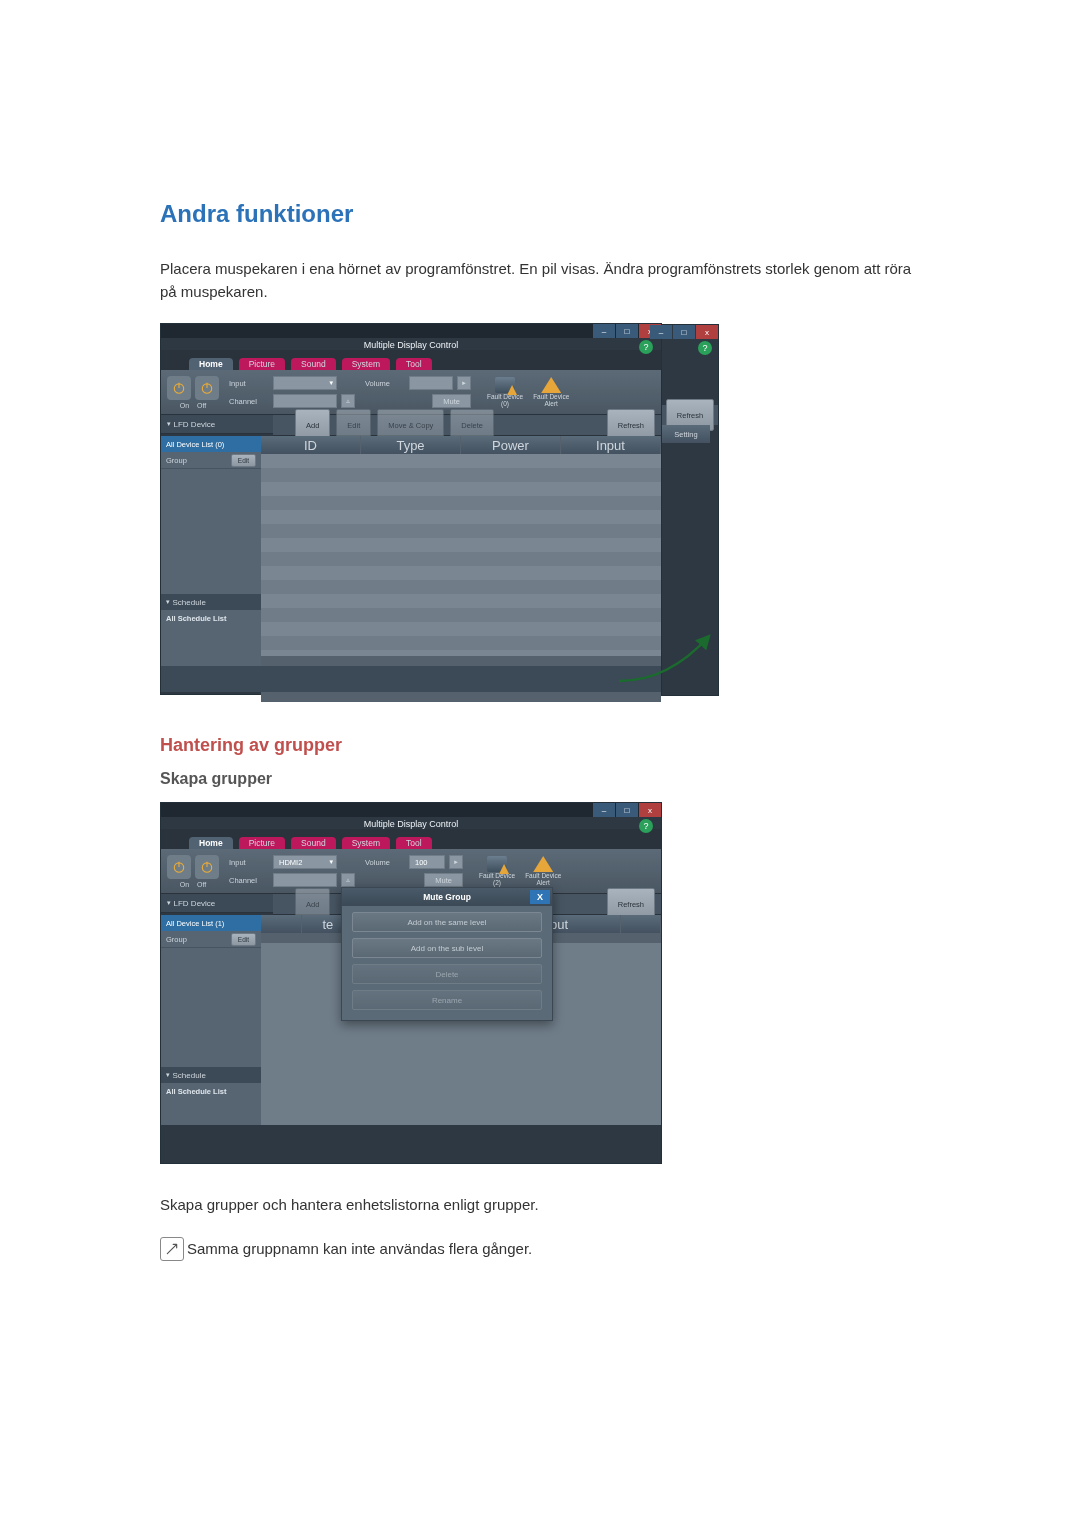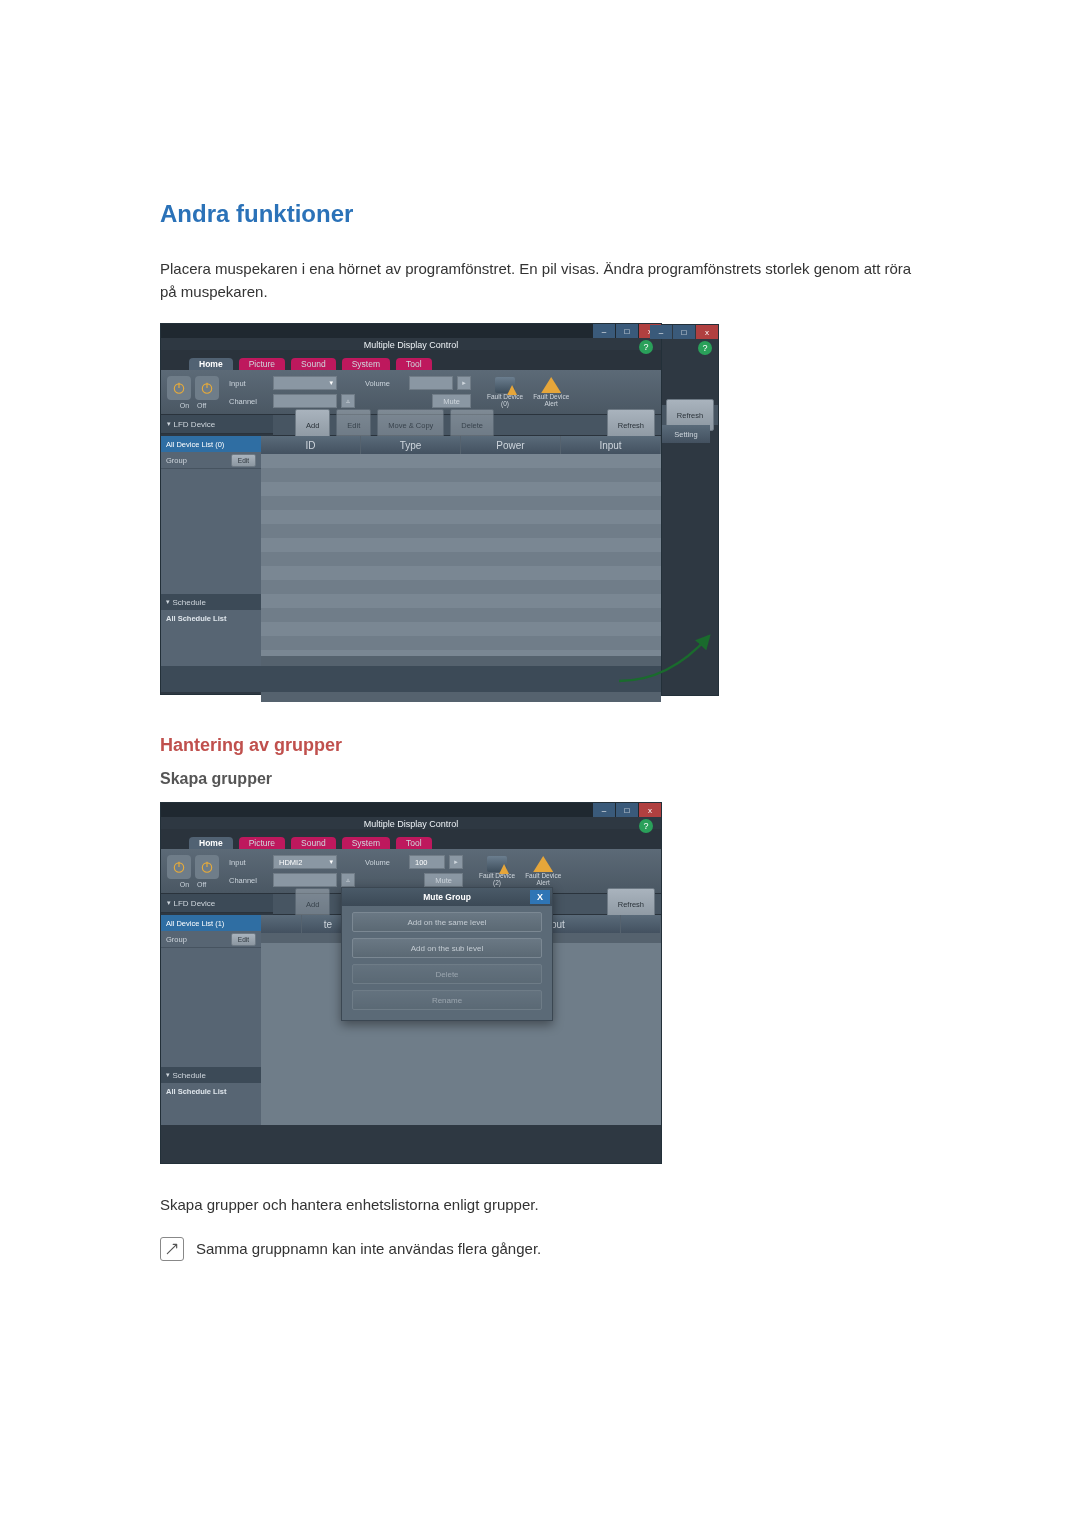--- a/index.html
+++ b/index.html
@@ -36,21 +36,21 @@
   }
   p.body-text {
     color: #333;
     font-size: 15px;
     line-height: 1.5;
     margin: 0 0 20px 0;
   }
   .note-row {
     display: flex;
     align-items: center;
-    gap: 12px;
+    gap: 3px;
     margin-top: 18px;
   }
   .note-icon {
     width: 22px;
     height: 22px;
     border: 1px solid #888;
     border-radius: 3px;
     display: flex;
     align-items: center;
     justify-content: center;
@@ -177,21 +177,21 @@
   .shot .btn.disabled{opacity:.55;}
   .shot .body { display:flex; }
   .shot .side { width:100px; background:#3b82f6; display:flex; flex-direction:column; }
   .shot .side .listhdr{height:16px;background:#2f6ea3;color:#fff;font-size:7.5px;display:flex;align-items:center;padding:0 5px;}
   .shot .side .grouprow{height:16px;display:flex;align-items:center;justify-content:space-between;padding:0 5px;background:#576573;font-size:7.5px;border-bottom:1px solid #465360;}
   .shot .side .schedhdr{height:16px;background:#3c4a57;display:flex;align-items:center;padding:0 5px;font-size:8px;}
   .shot .side .schedhdr::before{content:"▾ ";font-size:7px;margin-right:3px;}
   .shot .side .schedrow{height:16px;background:#576573;display:flex;align-items:center;padding:0 5px;font-size:7.5px;font-weight:bold;color:#dfe6ec;}
   .shot .table { flex:1; background:#6f7d89; display:flex; flex-direction:column; position:relative;}
   .shot .table .colhdr{height:18px;background:linear-gradient(#5a6b7a,#435160);display:flex;}
-  .shot .table .colhdr>div{flex:1;font-size:10px;color:#cfd6dd;display:flex;align-items:center;justify-content:center;border-right:1px solid #55626e;}
+  .shot .table .colhdr>div{flex:1;font-size:13px;color:#cfd6dd;display:flex;align-items:center;justify-content:center;border-right:1px solid #55626e;}
   .shot .table .rows{flex:1; background:repeating-linear-gradient(#7a8793 0 14px,#707d89 14px 28px); position:relative;}
   .shot .scroll-x{height:10px;background:#55626e;}
 
   
   .shot1 { height: 370px; }
   .shot1 .mini {
     position:absolute; top:0; right:-58px; width:56px; height:370px;
     background:#2e3842; border:1px solid #233039;
   }
   .shot1 .mini .winctrls{position:absolute;top:0;right:0;}

